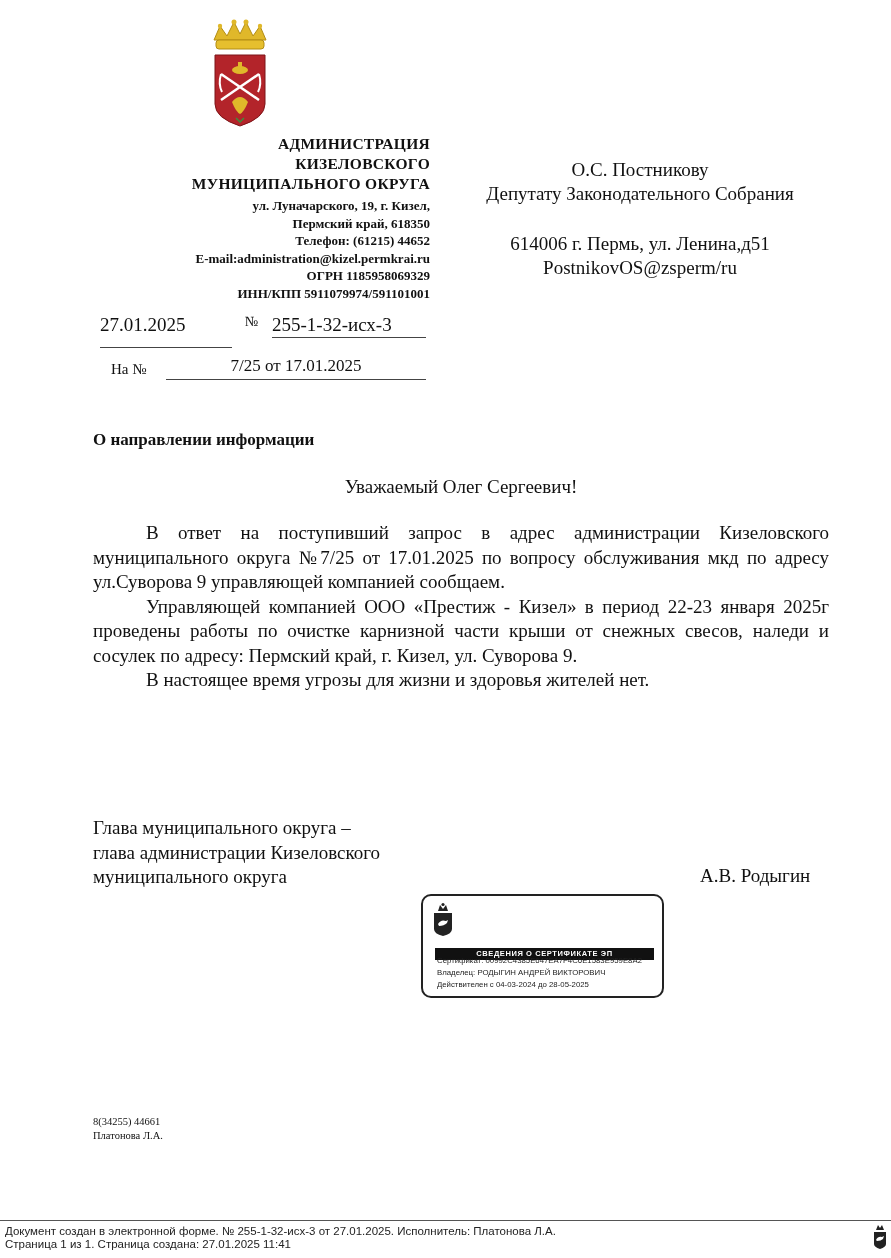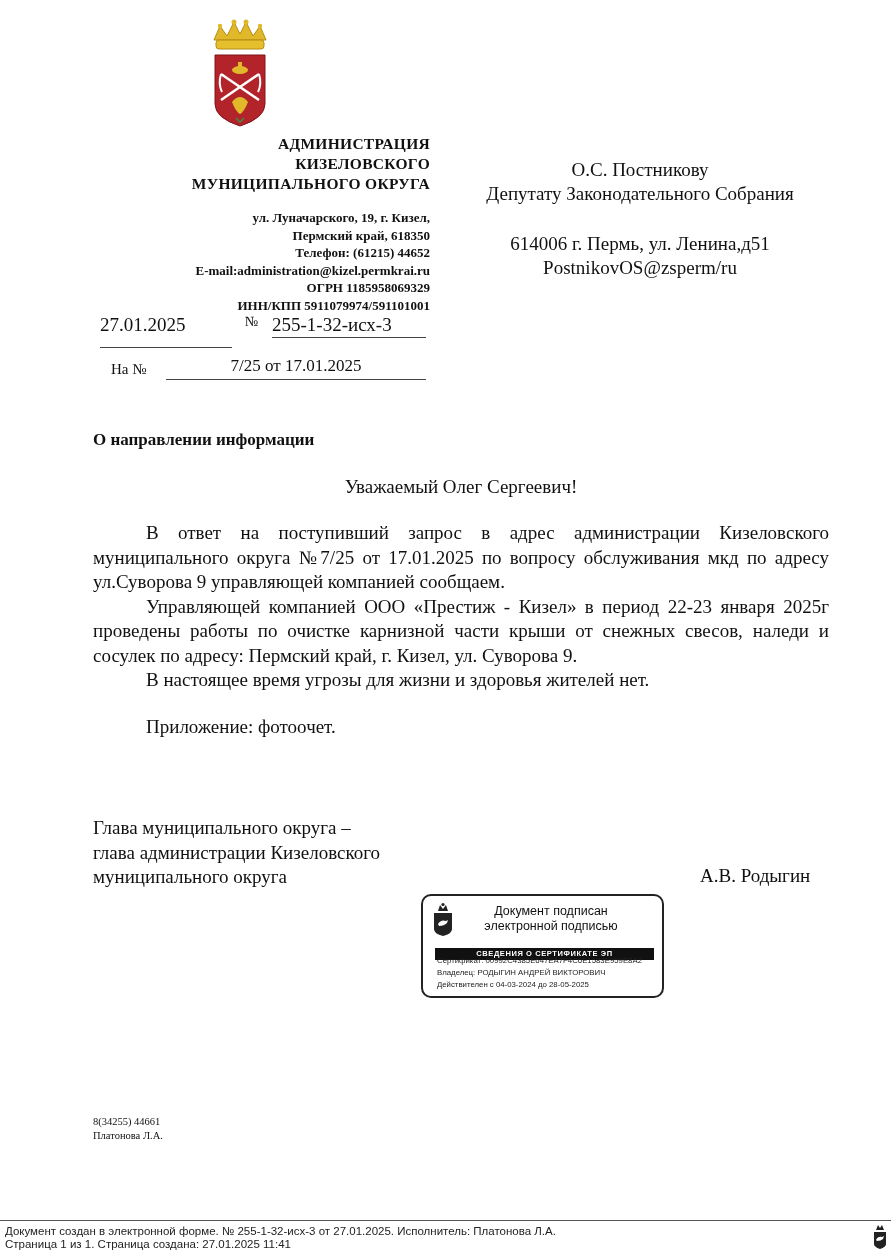--- a/index.html
+++ b/index.html
@@ -1,21 +1,21 @@
 <!DOCTYPE html>
 <html><head>
   <meta charset="utf-8">
   <style>
     html, body { margin: 0; padding: 0; background: #ffffff; }
     body { width: 891px; height: 1258px; position: relative; overflow: hidden; color: #111; font-family: "Liberation Serif", "DejaVu Serif", serif; }
     .abs { position: absolute; }
     .coat { left: 210px; top: 18px; width: 60px; height: 112px; }
     .org { left: 100px; top: 134px; width: 330px; text-align: right; font-weight: bold; }
     .org .name { font-size: 15.5px; line-height: 20px; letter-spacing: 0.3px; }
-    .org .details { font-size: 13px; line-height: 17.5px; margin-top: 15px; }
+    .org .details { font-size: 13px; line-height: 17.5px; margin-top: 3px; }
     .recipient { left: 455px; top: 158px; width: 370px; text-align: center; font-size: 19px; line-height: 24px; }
     .recipient .gap { height: 26px; }
     .regline { font-size: 19px; }
     .reg-date { left: 100px; top: 314px; width: 132px; border-bottom: 1px solid #444; padding-left: 0; padding-bottom: 11px; }
     .reg-no-label { left: 245px; top: 314px; font-size: 14px; }
     .reg-no { left: 272px; top: 314px; width: 154px; border-bottom: 1px solid #444; padding-bottom: 1px; }
     .ref-label { left: 111px; top: 361px; font-size: 15px; }
     .ref-value { left: 166px; top: 356px; width: 260px; text-align: center; border-bottom: 1px solid #444; font-size: 17px; padding-bottom: 3px; }
     .subject { left: 93px; top: 430px; font-size: 17px; font-weight: bold; }
     .salutation { left: 93px; top: 476px; width: 736px; text-align: center; font-size: 19px; }
@@ -91,42 +91,37 @@
 <div class="abs ref-value">7/25 от 17.01.2025</div>
 
 <div class="abs subject">О направлении информации</div>
 
 <div class="abs salutation">Уважаемый Олег Сергеевич!</div>
 
 <div class="abs body">
   <p>В ответ на поступивший запрос в адрес администрации Кизеловского муниципального округа №7/25 от 17.01.2025 по вопросу обслуживания мкд по адресу ул.Суворова 9 управляющей компанией сообщаем.</p>
   <p>Управляющей компанией ООО «Престиж - Кизел»  в период 22-23 января 2025г  проведены работы по очистке  карнизной части крыши от снежных свесов, наледи и сосулек по адресу: Пермский край, г. Кизел, ул. Суворова  9.</p>
   <p>В настоящее время угрозы для жизни и здоровья жителей  нет.</p>
-  <p class="annex">Приложение: фотоочет.</p>
 </div>
 
 <div class="abs sig-title">
   <div>Глава муниципального округа –</div>
   <div>глава администрации Кизеловского</div>
   <div>муниципального округа</div>
 </div>
 <div class="abs sig-name">А.В. Родыгин</div>
 
 <div class="abs stamp">
   <div class="emblem">
     <svg width="20" height="34" viewBox="0 0 20 34">
       <path d="M5 9 L7 3 L10 7 L13 3 L15 9 Z" fill="#222"></path>
       <circle cx="10" cy="2.5" r="1.6" fill="#222"></circle>
       <path d="M1 11 H19 V27 Q19 32 10 34 Q1 32 1 27 Z" fill="#222"></path>
       <path d="M5 22 Q8 17 13 19 L15 18 L14 21 Q11 24 6 24 Z" fill="#fff"></path>
     </svg>
-  </div>
-  <div class="head">
-    <div>Документ подписан</div>
-    <div>электронной подписью</div>
   </div>
   <div class="bar">СВЕДЕНИЯ О СЕРТИФИКАТЕ ЭП</div>
   <div class="info">
     <div>Сертификат: 00992C4385E647EA7F4C6E1583E959E8A2</div>
     <div>Владелец: РОДЫГИН АНДРЕЙ ВИКТОРОВИЧ</div>
     <div>Действителен с 04-03-2024 до 28-05-2025</div>
   </div>
 </div>
 
 <div class="abs exec">

